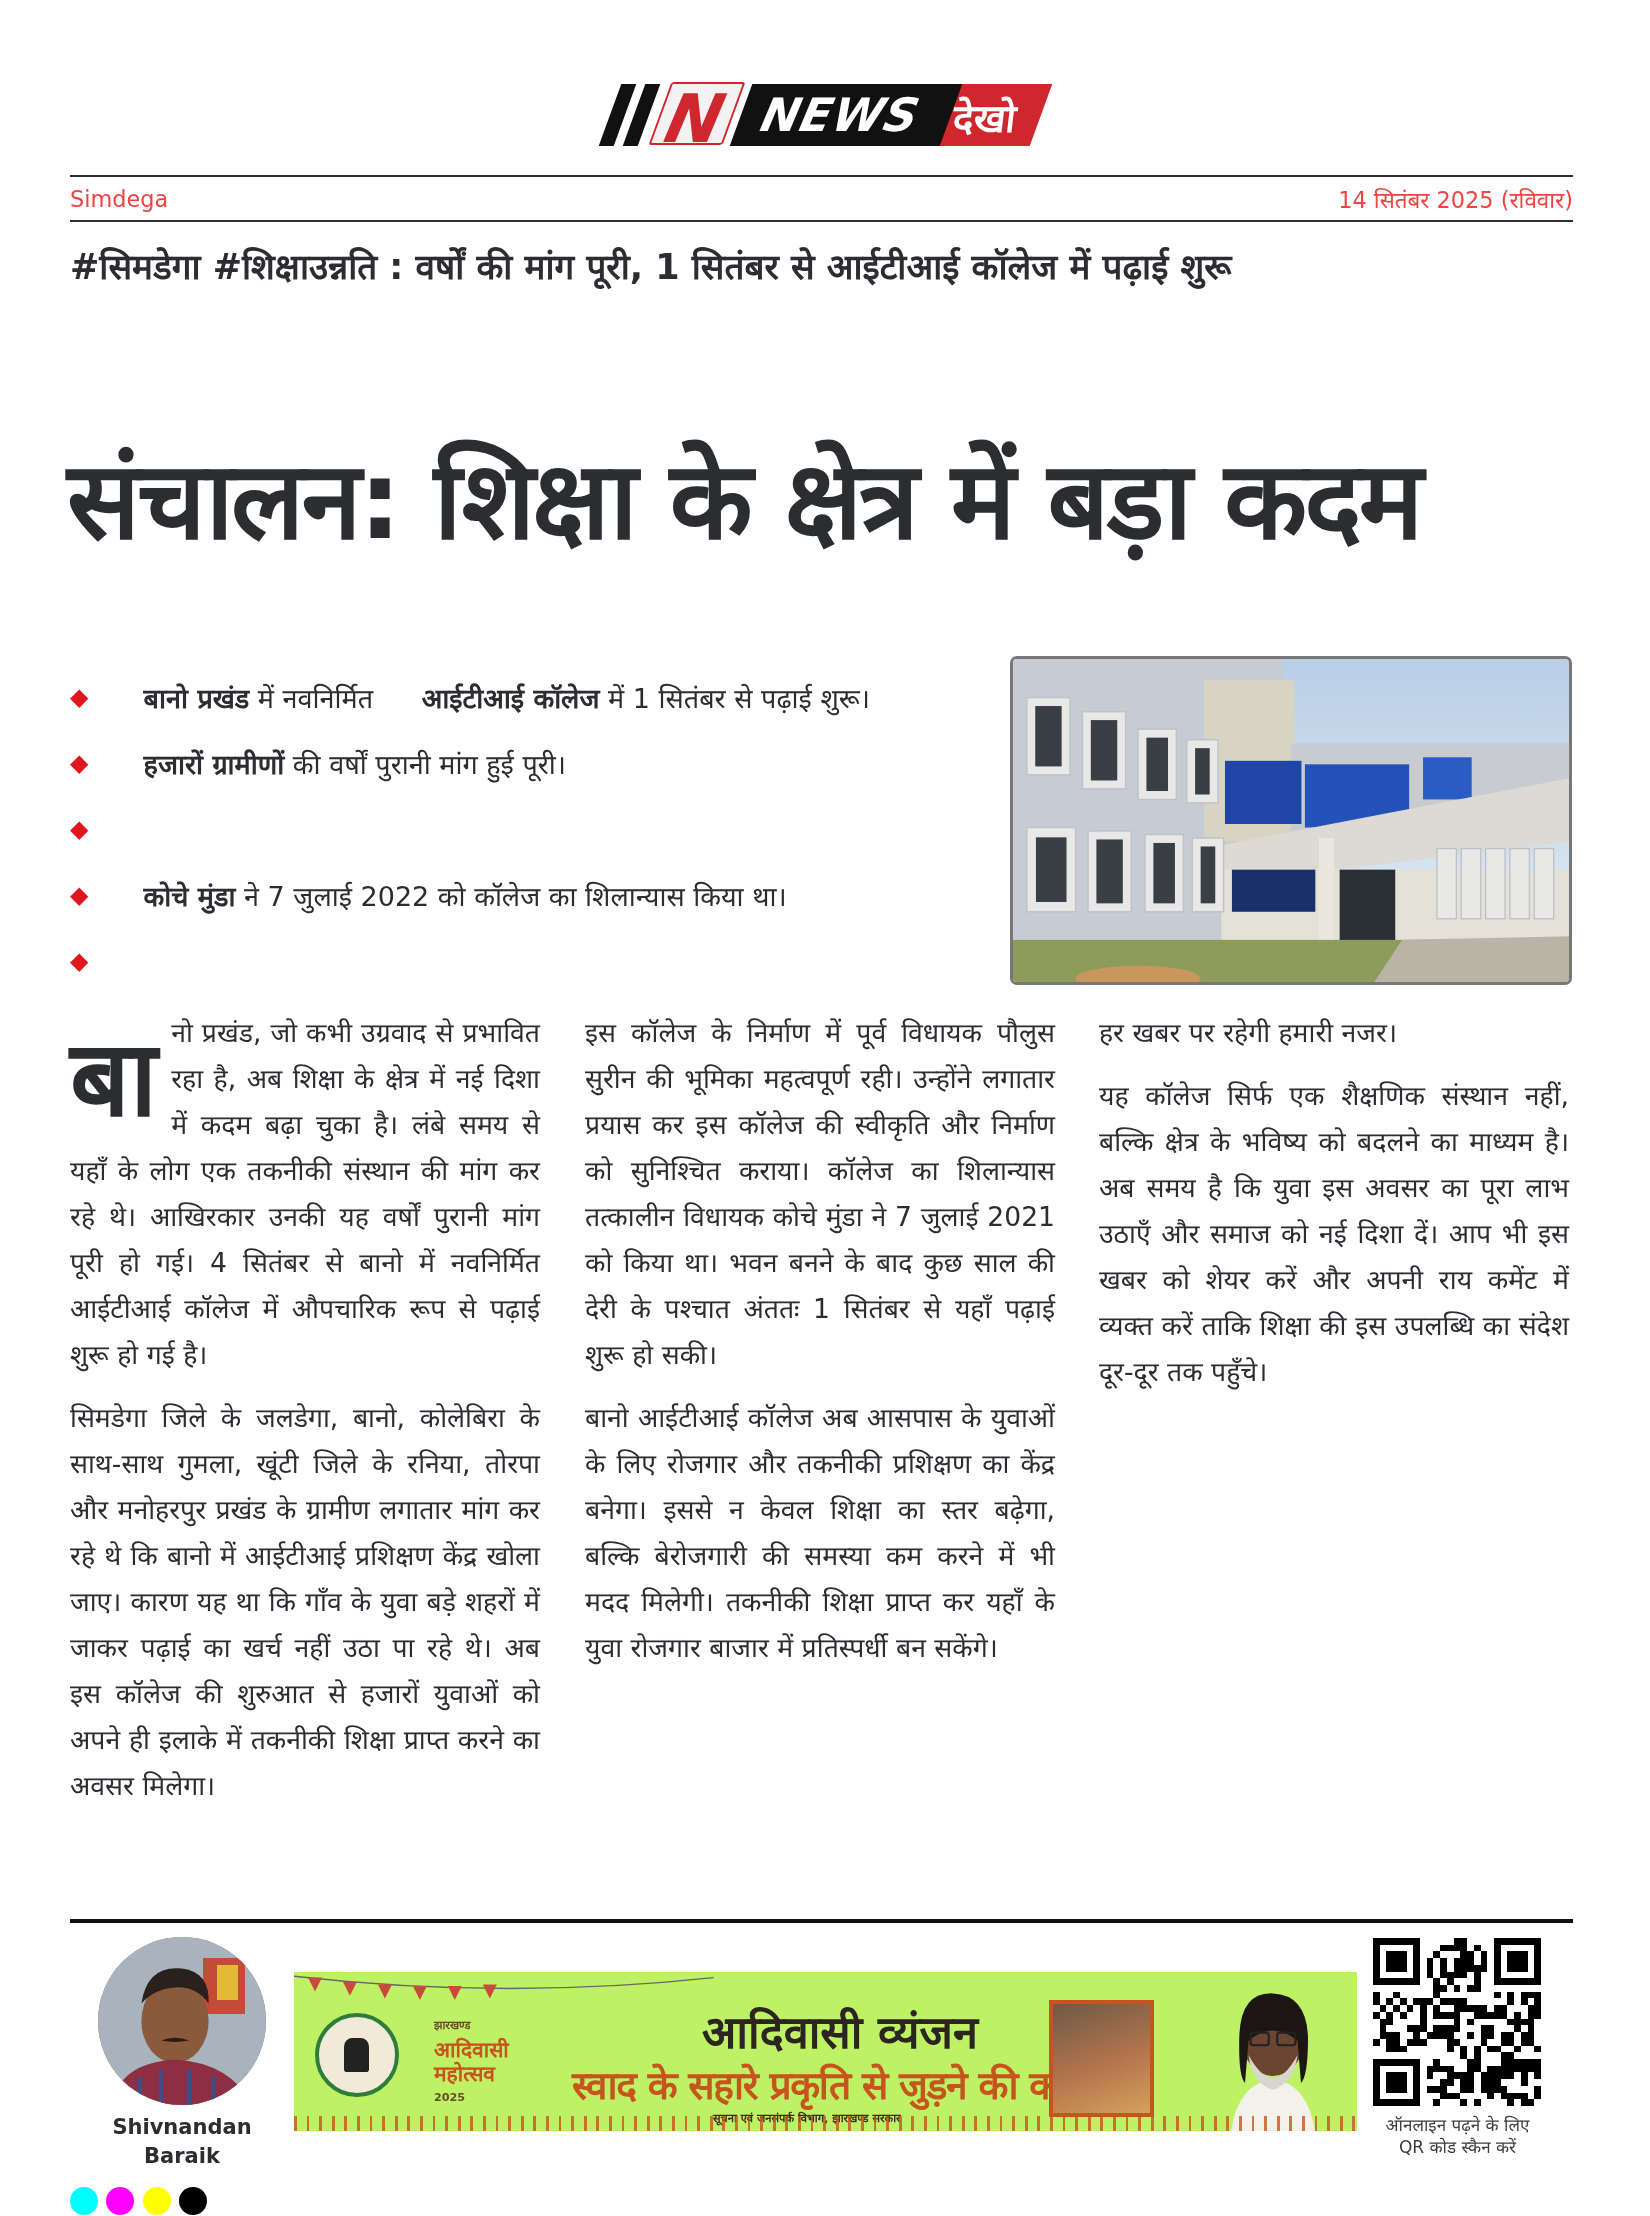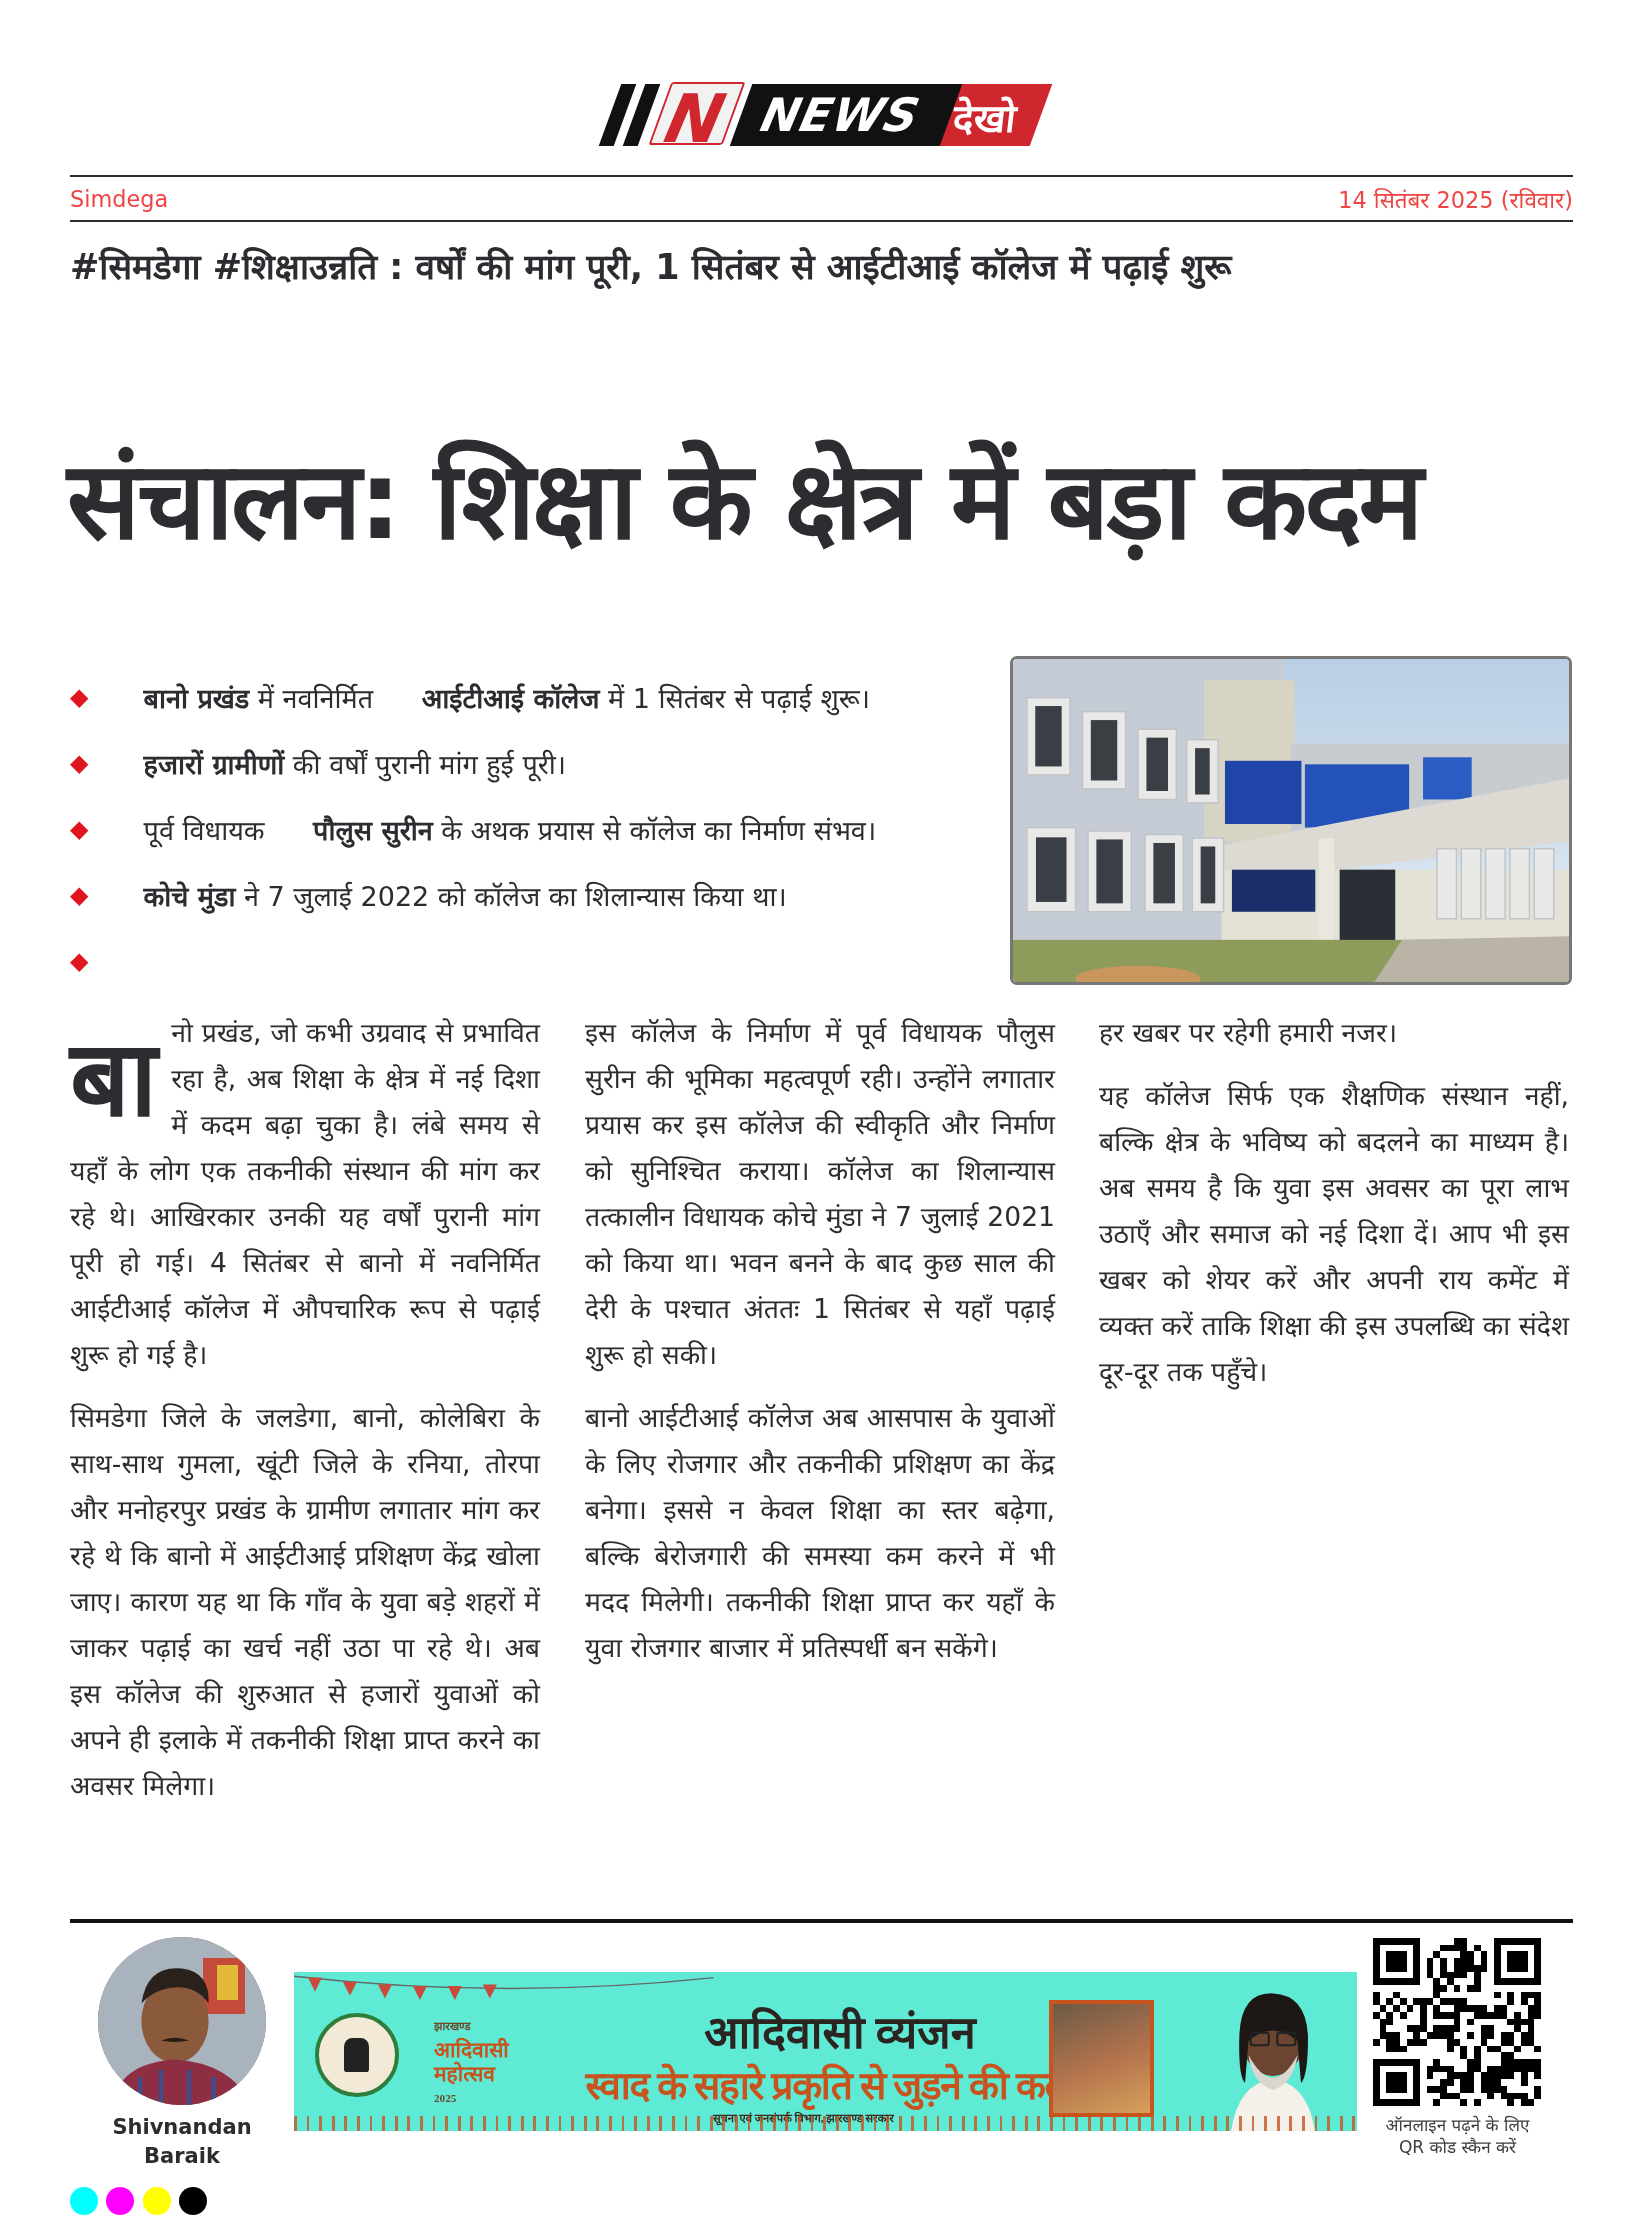--- a/index.html
+++ b/index.html
@@ -46,21 +46,21 @@
   .col .tight { margin-bottom: 0; }
 
   
   .rule-bottom { position: absolute; left: 70px; right: 77px; top: 1919px; height: 3.5px; background: #111; }
   .avatar { position: absolute; left: 98px; top: 1937px; width: 168px; height: 168px; border-radius: 50%; overflow: hidden; background: #8a6d5a; }
   .avatar svg { width: 100%; height: 100%; display: block; }
   .author { position: absolute; left: 77px; top: 2113px; width: 210px; text-align: center; font-size: 21px; font-weight: 700; line-height: 29px; color: #2b2d31; }
   .cmyk { position: absolute; left: 70px; top: 2187px; display: flex; gap: 8.4px; }
   .cmyk span { width: 28px; height: 28px; border-radius: 50%; display: block; }
 
-  .ad { position: absolute; left: 294px; top: 1972px; width: 1063px; height: 159px; background: #5eead4; overflow: hidden; font-family: Liberation Serif, serif; }
+  .ad { position: absolute; left: 294px; top: 1972px; width: 1063px; height: 159px; background: #bef264; overflow: hidden; }
   .ad .flags { position: absolute; left: 0; top: 0; width: 100%; height: 28px; }
   .ad .emblem { position: absolute; left: 21px; top: 41px; width: 84px; height: 84px; border-radius: 50%; border: 4.2px solid #2e7d3a; background: #f2ead7; }
   .ad .emblem::after { content: ""; position: absolute; left: 25px; top: 21px; width: 25px; height: 34px; background: #222; border-radius: 8.4px 8.4px 2.8px 2.8px; }
   .ad .fest { position: absolute; left: 140px; top: 42px; width: 140px; font-size: 21px; font-weight: 900; color: #c7541f; line-height: 24px; }
   .ad .fest small { display: block; font-size: 11.2px; color: #6b4a2a; font-weight: 700; }
   .ad .t1 { position: absolute; left: 364px; top: 28px; width: 364px; text-align: center; font-size: 45px; font-weight: 700; color: #2b2420; }
   .ad .t2 { position: absolute; left: 266px; top: 85px; width: 545px; text-align: center; font-size: 39px; font-weight: 900; color: #c7541f; letter-spacing: -1.4px; }
   .ad .credit { position: absolute; left: 419px; top: 138px; font-size: 11.2px; font-weight: 700; color: #3b2b1e; }
   .ad .food { position: absolute; left: 755px; top: 28px; width: 105px; height: 117px; border: 4.2px solid #c7541f; background: linear-gradient(160deg, #6d5a46, #b4744d 55%, #d7a05b); }
   .ad .cm { position: absolute; left: 909px; top: 5.6px; width: 140px; height: 154px; }
@@ -103,21 +103,20 @@
   <li>
       <span class="dia">◆</span>
       <span><b>बानो प्रखंड</b><span> में नवनिर्मित </span><b>आईटीआई कॉलेज</b><span> में 1 सितंबर से पढ़ाई शुरू।</span></span>
     </li>
   <li>
       <span class="dia">◆</span>
       <span><b>हजारों ग्रामीणों</b><span> की वर्षों पुरानी मांग हुई पूरी।</span><b></b><span></span></span>
     </li>
   <li>
       <span class="dia">◆</span>
-      <span><b></b><span>पूर्व विधायक </span><b>पौलुस सुरीन</b><span> के अथक प्रयास से कॉलेज का निर्माण संभव।</span></span>
     </li>
   <li>
       <span class="dia">◆</span>
       <span><b>कोचे मुंडा</b><span> ने 7 जुलाई 2022 को कॉलेज का शिलान्यास किया था।</span><b></b><span></span></span>
     </li>
   <li>
       <span class="dia">◆</span>
     </li>
 </ul>
 

